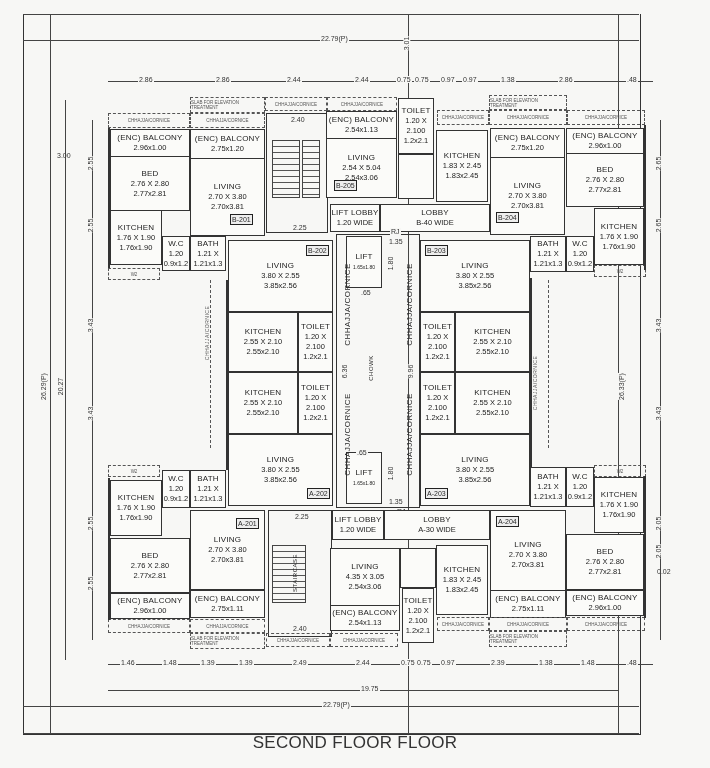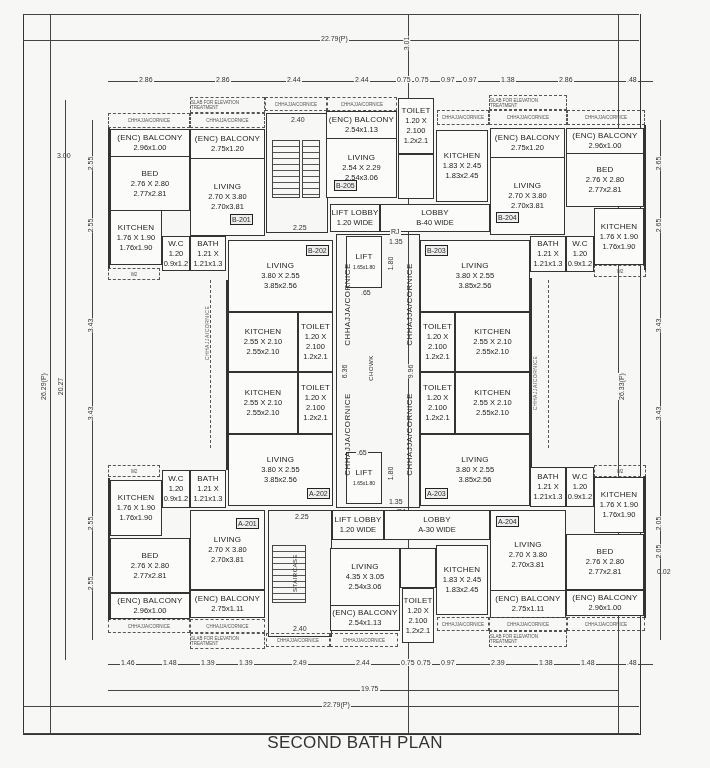--- a/index.html
+++ b/index.html
@@ -165,21 +165,21 @@
 <div class="stair" style="left:302px;top:140px;width:18px;height:58px;"></div>
 <span class="dim" style="left:290px;top:116px;">2.40</span>
 <span class="dim" style="left:292px;top:224px;">2.25</span>
 
 <div class="room" style="left:326px;top:111px;width:71px;height:28px;">
   <span class="nm">(ENC) BALCONY</span>
     <span class="d1">2.54x1.13</span>
   </div>
 <div class="room" style="left:326px;top:138px;width:71px;height:60px;">
   <span class="nm">LIVING</span>
-    <span class="d1">2.54 X 2.29</span>
+    <span class="d1">2.54 X 5.04</span>
     <span class="d2">2.54x3.06</span>
   </div>
 <span class="tag" style="left:334px;top:180px;">B-205</span>
 <div class="room" style="left:398px;top:98px;width:36px;height:56px;">
   <span class="nm">TOILET</span>
     <span class="d1">1.20 X</span>
     <span class="d2">2.100</span>
     <span class="d2">1.2x2.1</span>
   </div>
 <div class="room" style="left:398px;top:154px;width:36px;height:45px;"></div>
@@ -471,13 +471,13 @@
     <span>SLAB FOR ELEVATION TREATMENT</span>
   </div>
 
 <div class="wall" style="left:108px;top:128px;width:2px;height:140px;"></div>
 <div class="wall" style="left:108px;top:478px;width:2px;height:142px;"></div>
 <div class="wall" style="left:644px;top:125px;width:2px;height:145px;"></div>
 <div class="wall" style="left:644px;top:476px;width:2px;height:142px;"></div>
 <div class="wall" style="left:226px;top:280px;width:2px;height:190px;"></div>
 <div class="wall" style="left:530px;top:278px;width:2px;height:190px;"></div>
 
-<div class="title">SECOND BATH PLAN</div>
+<div class="title">SECOND FLOOR FLOOR</div>
 
 </body></html>

